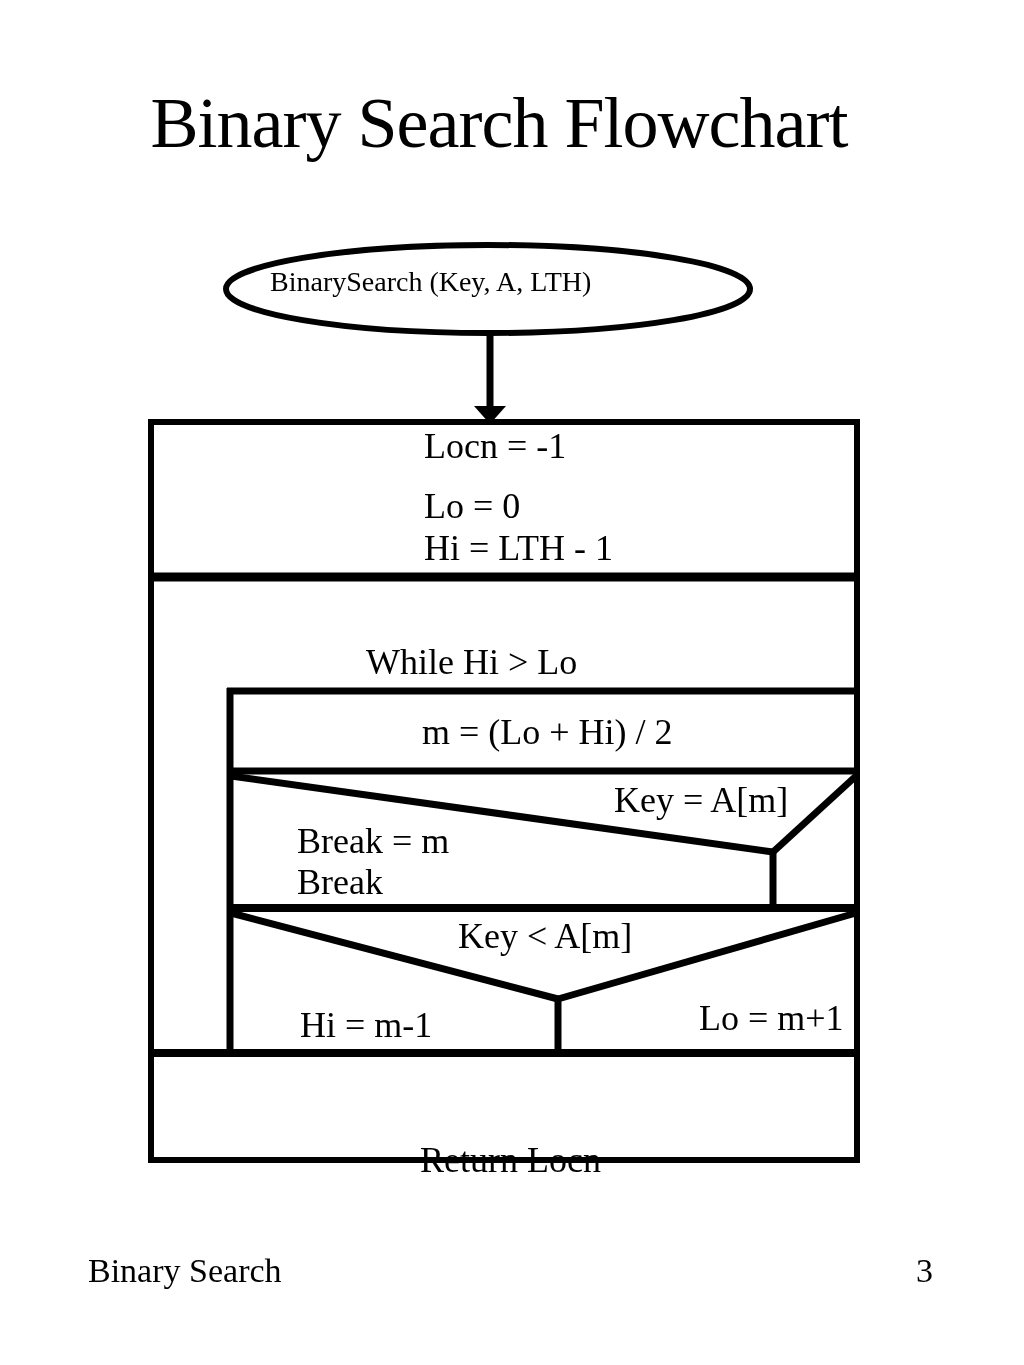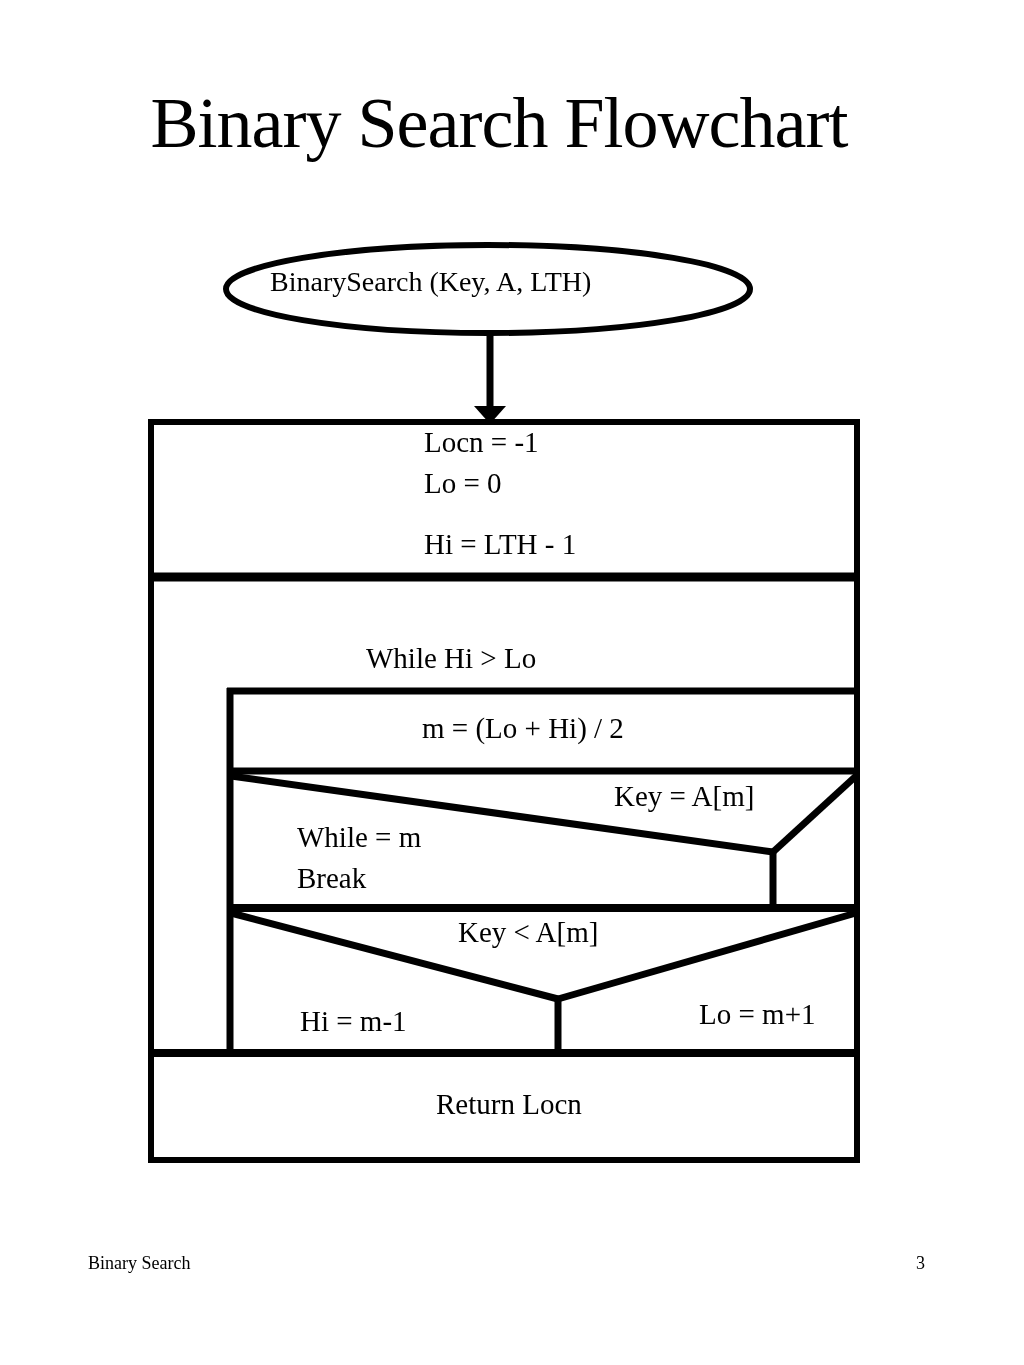--- a/index.html
+++ b/index.html
@@ -12,23 +12,23 @@
     overflow:hidden;
   }
   .abs{position:absolute;white-space:nowrap;}
   .slide-title{
     left:0;top:82px;width:1024px;
     text-align:center;
     font-size:72px;
     letter-spacing:-1px;
     transform:translateX(-13px);
   }
-  .label{font-size:29px;line-height:1;text-align:right;}
+  .label{font-size:36px;line-height:1;text-align:right;}
   .ellipse-label{font-size:28px;line-height:1;}
-  .footer-text{font-size:18px;line-height:1;}
+  .footer-text{font-size:34px;line-height:1;}
   svg.lines{position:absolute;left:0;top:0;}
 </style>
 </head>
 <body>
 
 <div class="abs slide-title">Binary Search Flowchart</div>
 
 <svg class="lines" width="1024" height="1365" viewBox="0 0 1024 1365">
 
   <ellipse cx="488" cy="289" rx="262" ry="44" fill="none" stroke="#000" stroke-width="6"></ellipse>
@@ -54,31 +54,31 @@
   <line x1="231" y1="913" x2="558" y2="999" stroke="#000" stroke-width="7"></line>
   <line x1="856" y1="913" x2="558" y2="999" stroke="#000" stroke-width="7"></line>
   <line x1="558" y1="999" x2="558" y2="1053" stroke="#000" stroke-width="7"></line>
 
   <line x1="148" y1="1053" x2="860" y2="1053" stroke="#000" stroke-width="8"></line>
 </svg>
 
 <div class="abs ellipse-label" style="left:270px;top:268px;">BinarySearch (Key, A, LTH)</div>
 
 <div class="abs label" style="left:424px;top:428px;">Locn = -1</div>
-<div class="abs label" style="left:424px;top:469px;">Lo = 0</div>
+<div class="abs label" style="left:424px;top:488px;">Lo = 0</div>
 <div class="abs label" style="left:424px;top:510px;margin-top:20px;">Hi = LTH - 1</div>
 
 <div class="abs label" style="left:366px;top:644px;">While Hi &gt; Lo</div>
 
 <div class="abs label" style="left:422px;top:714px;">m = (Lo + Hi) / 2</div>
 
 <div class="abs label" style="left:614px;top:782px;">Key = A[m]</div>
-<div class="abs label" style="left:297px;top:823px;">While = m</div>
+<div class="abs label" style="left:297px;top:823px;">Break = m</div>
 <div class="abs label" style="left:297px;top:864px;">Break</div>
 
 <div class="abs label" style="left:458px;top:918px;">Key &lt; A[m]</div>
 <div class="abs label" style="left:300px;top:1000px;margin-top:7px;">Hi = m-1</div>
 <div class="abs label" style="left:653px;top:1000px;margin-left:46px;">Lo = m+1</div>
 
-<div class="abs label" style="left:420px;top:1090px;margin-left:16px;">Return Locn</div>
+<div class="abs label" style="left:420px;top:1142px;">Return Locn</div>
 
 <div class="abs footer-text" style="left:88px;top:1254px;">Binary Search</div>
 <div class="abs footer-text" style="left:916px;top:1254px;">3</div>
 
 </body></html>

